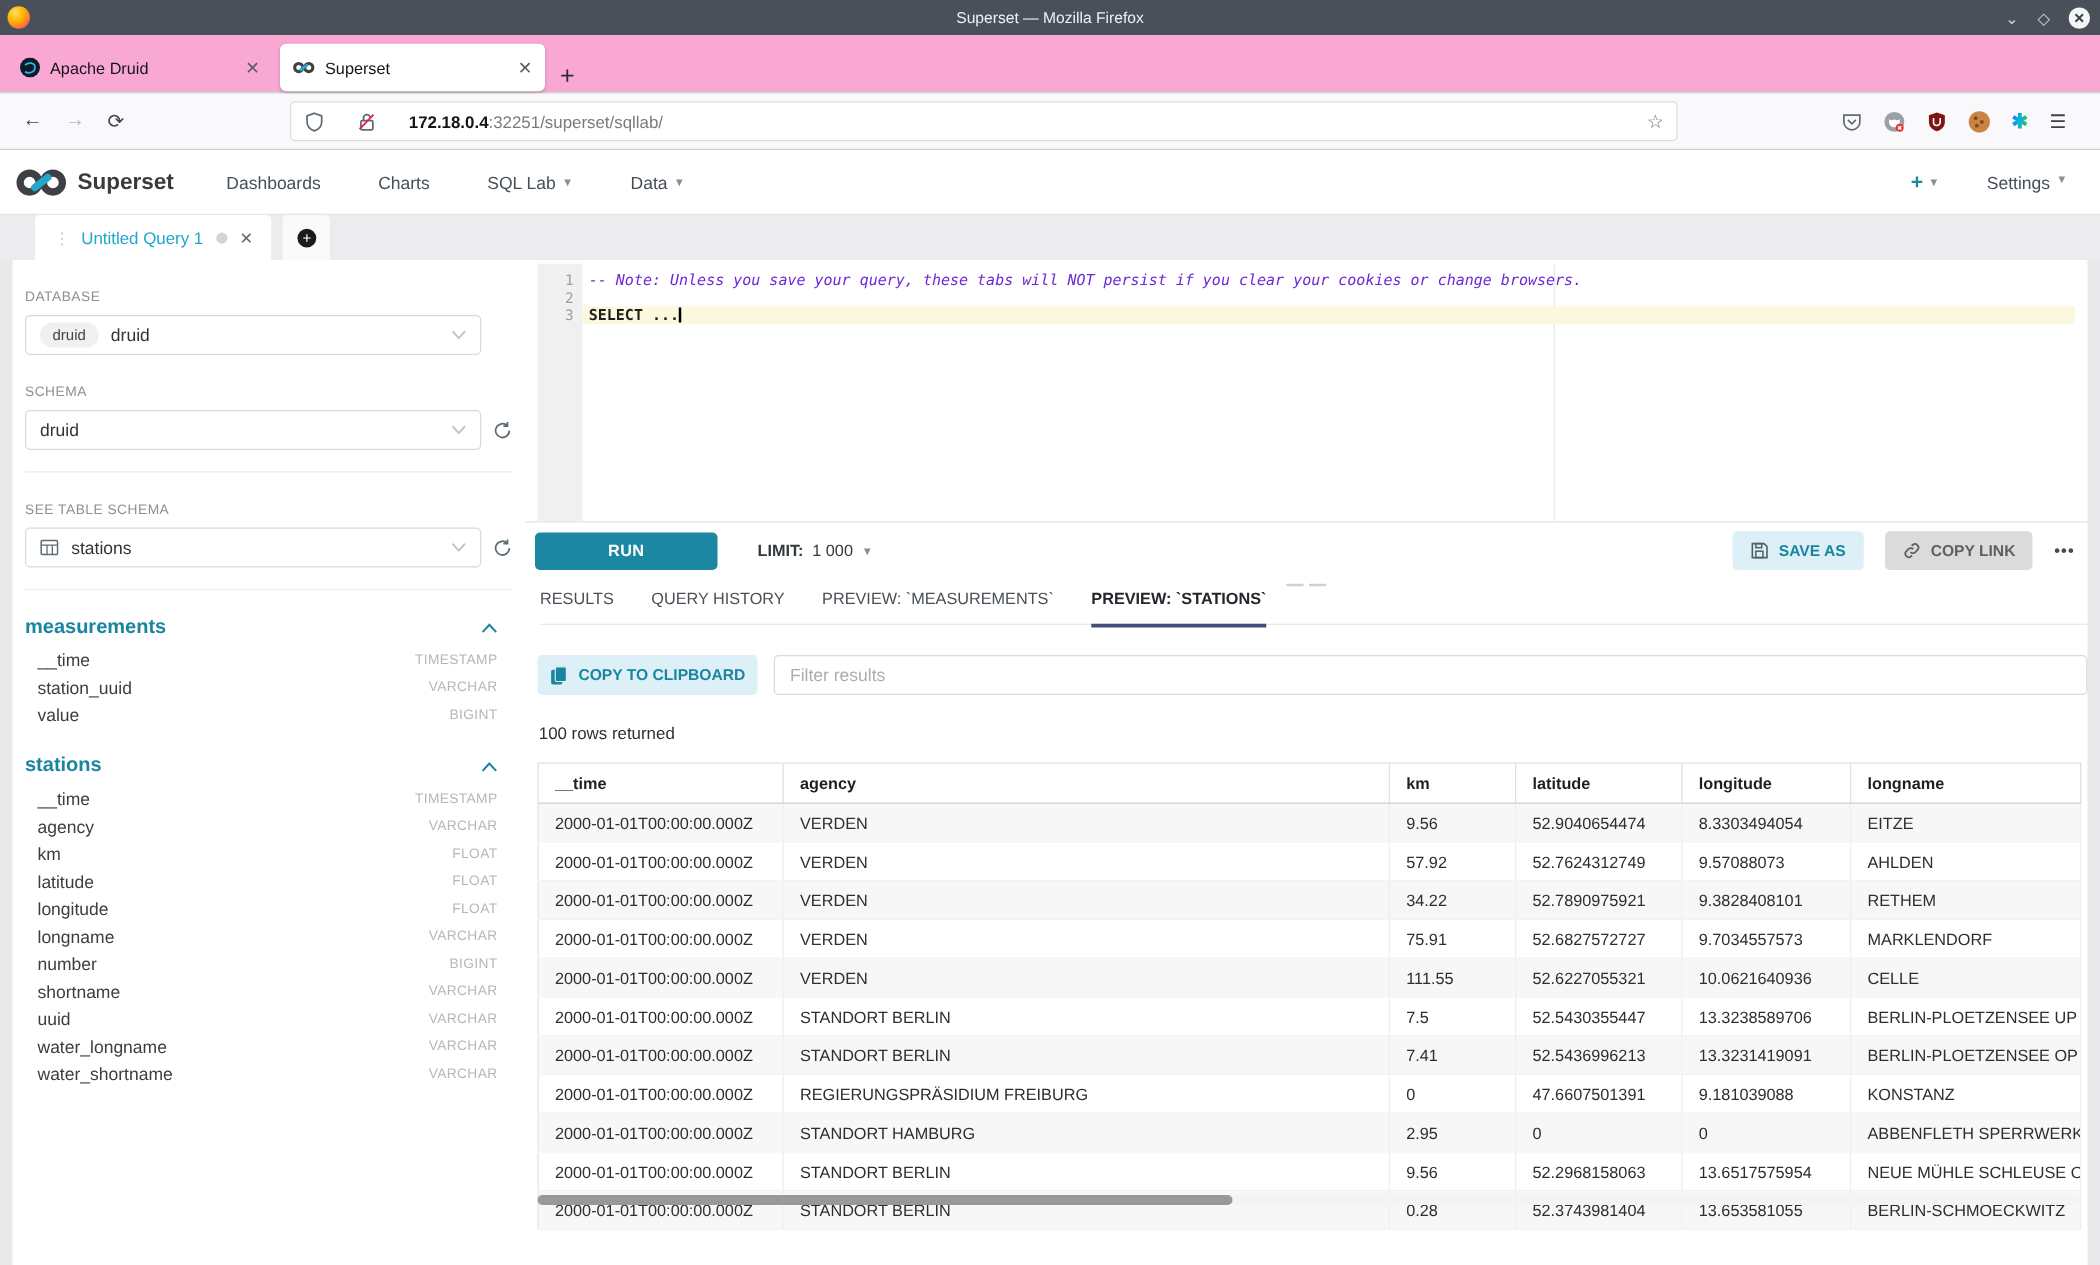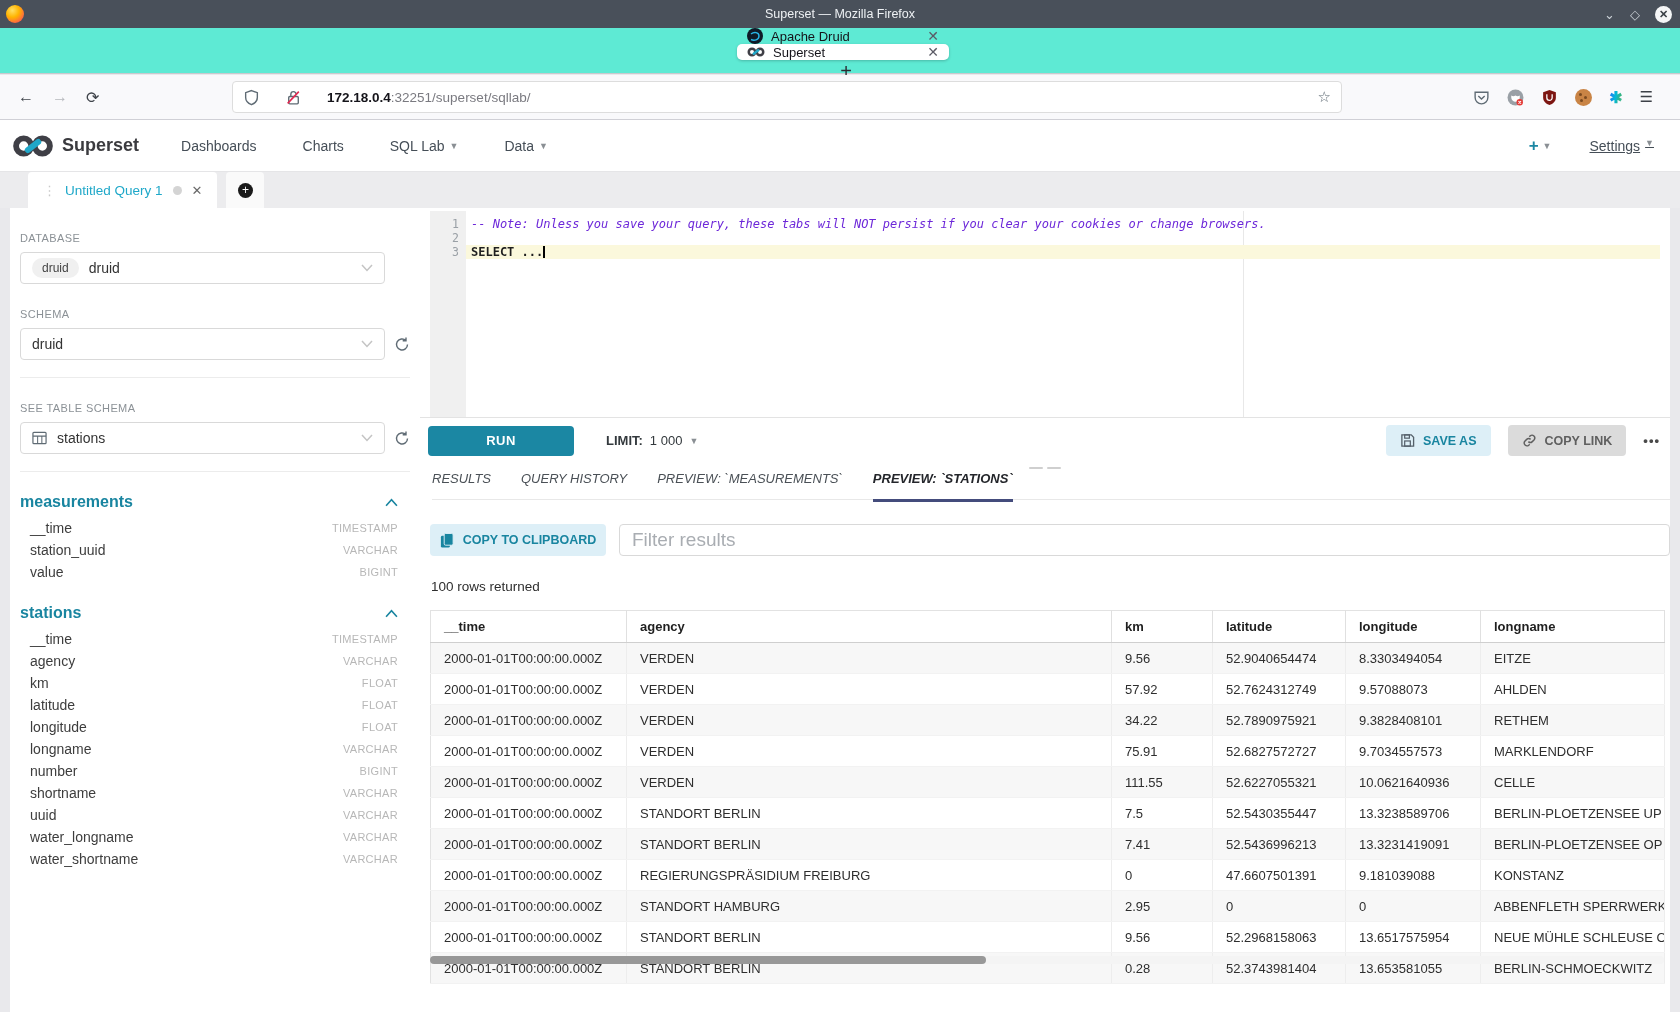--- a/index.html
+++ b/index.html
@@ -11,22 +11,22 @@
     display:flex;align-items:center;text-align:center;}
   .fx-logo{width:18px;height:18px;margin-left:6px;border-radius:50%;
     background:radial-gradient(circle at 35% 30%, #ffe066 0%, #ffb400 40%, #ff7139 70%, #e3306a 100%);}
   .win-title{position:absolute;left:50%;transform:translateX(-50%);color:#eef1f4;font-size:12.5px;}
   .win-controls{position:absolute;right:8px;display:flex;gap:15px;align-items:center;color:#ccd2d8;}
   .wc{font-size:13px;line-height:1;cursor:default;}
   .wc-close{width:17px;height:17px;border-radius:50%;background:#f5f6f7;color:#3b4147;
     display:flex;align-items:center;justify-content:center;font-size:11px;font-weight:bold;}
 
   
-  .tabbar{position:absolute;left:0;top:28px;right:0;height:46px;background:#5eead4;
-    border-bottom:1px solid #c9c9ce;display:flex;align-items:center;flex-direction:column;}
+  .tabbar{position:absolute;left:0;top:28px;right:0;height:46px;background:#f9a8d4;
+    border-bottom:1px solid #c9c9ce;display:flex;align-items:flex-end;}
   .btab{width:212px;height:38px;margin-left:6px;display:flex;align-items:center;gap:8px;
     padding:0 10px;border-radius:5px;font-size:13px;color:#15141a;}
   .btab.active{background:#fff;box-shadow:0 1px 3px rgba(0,0,0,.22);}
   .btab .tclose{margin-left:auto;color:#5b5b66;font-size:14px;}
   .fav-druid{width:16px;height:16px;flex:0 0 16px;}
   .fav-sset{width:18px;height:12px;flex:0 0 18px;}
   .newtab{margin-left:12px;font-size:20px;color:#2b2b33;font-weight:300;}
 
   
   .urlbar{position:absolute;left:0;top:75px;right:0;height:45px;background:#f9f9fb;
@@ -50,21 +50,21 @@
   
   .appnav{position:absolute;left:0;top:120px;right:0;height:52px;background:#fff;
     border-bottom:1px solid #e5e5e7;display:flex;align-items:center;}
   .brand{display:flex;align-items:center;gap:8px;margin-left:12px;}
   .brand-name{font-size:18px;font-weight:bold;color:#3b3b3f;}
   .menu{display:flex;align-items:center;gap:46px;margin-left:42px;font-size:14px;color:#454e57;}
   .menu .mi{display:flex;align-items:center;gap:5px;}
   .caret{font-size:9px;color:#8a8f94;}
   .nav-right{position:absolute;right:26px;display:flex;align-items:center;gap:38px;}
   .plusbtn{color:#1b87a3;font-size:17px;font-weight:bold;display:flex;align-items:center;gap:4px;}
-  .settings{font-size:14px;color:#454e57;display:flex;gap:5px;text-decoration:underline;}
+  .settings{font-size:14px;color:#454e57;display:flex;gap:5px;}
 
   
   .tabstrip{position:absolute;left:0;top:172px;right:0;height:36px;background:#ececee;
     display:flex;align-items:flex-end;padding-left:28px;gap:9px;}
   .qtab{height:36px;background:#fff;border-radius:4px 4px 0 0;display:flex;align-items:center;
     gap:10px;padding:0 15px;}
   .qtab-grip{color:#c9c9c9;font-size:13px;letter-spacing:-1px;}
   .qtab-label{color:#1fa8c9;font-size:13.5px;}
   .qtab-dot{width:9px;height:9px;border-radius:50%;background:#d4d4d4;}
   .qtab-x{color:#6a6a6a;font-size:13px;}
@@ -118,31 +118,31 @@
     padding:0 14px;font-size:12.5px;font-weight:bold;}
   .saveas{margin-left:auto;background:#ddeff7;color:#1985a0;}
   .copylink{margin-left:17px;background:#dbdbdb;color:#5f5f5f;text-align:center;}
   .moredots{margin-left:17px;color:#4a4a4a;font-size:13px;letter-spacing:1px;font-weight:bold;}
 
   .resize-handle{position:absolute;left:0;top:255px;width:1250px;height:10px;
     display:flex;align-items:center;justify-content:center;gap:4px;}
   .resize-handle i{width:14px;height:2px;background:#cfcfcf;border-radius:1px;}
 
   .rtabs{position:absolute;left:12px;top:250px;width:1238px;height:42px;display:flex;
-    align-items:center;gap:30px;border-bottom:1px solid #e8e8e8;font-style:italic;}
+    align-items:center;gap:30px;border-bottom:1px solid #e8e8e8;}
   .rtab{font-size:13px;color:#4a5056;position:relative;height:42px;display:flex;align-items:center;}
   .rtab.active{color:#24262b;font-weight:bold;}
   .rtab.active::after{content:"";position:absolute;left:0;right:0;bottom:-2px;height:3px;background:#444c7c;}
 
   .controls{position:absolute;left:10px;top:316px;width:1240px;display:flex;align-items:center;}
   .copyclip{width:176px;height:32px;background:#ddeff7;border:none;border-radius:4px;
     display:flex;align-items:center;justify-content:center;gap:9px;
     color:#1985a0;font-size:12.5px;font-weight:bold;}
   .filter{flex:1;margin-left:13px;height:32px;border:1px solid #d9d9d9;border-radius:4px;
-    padding:0 12px;font-size:19px;color:#701a75;font-family:"Liberation Sans",sans-serif;}
+    padding:0 12px;font-size:14px;color:#701a75;font-family:"Liberation Sans",sans-serif;}
   .filter::placeholder{color:#a9adb2;}
 
   .rowcount{position:absolute;left:11px;top:371px;font-size:13.5px;color:#2e2e2e;}
 
   .grid{position:absolute;left:10px;top:402px;width:1234px;border:1px solid #e2e2e2;border-bottom:none;
     border-collapse:collapse;table-layout:fixed;font-size:13px;color:#2e2e2e;}
   .grid th{height:32px;text-align:left;font-size:13px;color:#1f1f1f;font-weight:bold;
     padding:0 0 0 13px;border-right:1px solid #e0e0e0;border-bottom:1px solid #cfcfcf;background:#fff;}
   .grid td{height:31px;padding:0 0 0 13px;border-right:1px solid #ededed;
     border-bottom:1px solid #f2f2f2;white-space:nowrap;overflow:hidden;}

